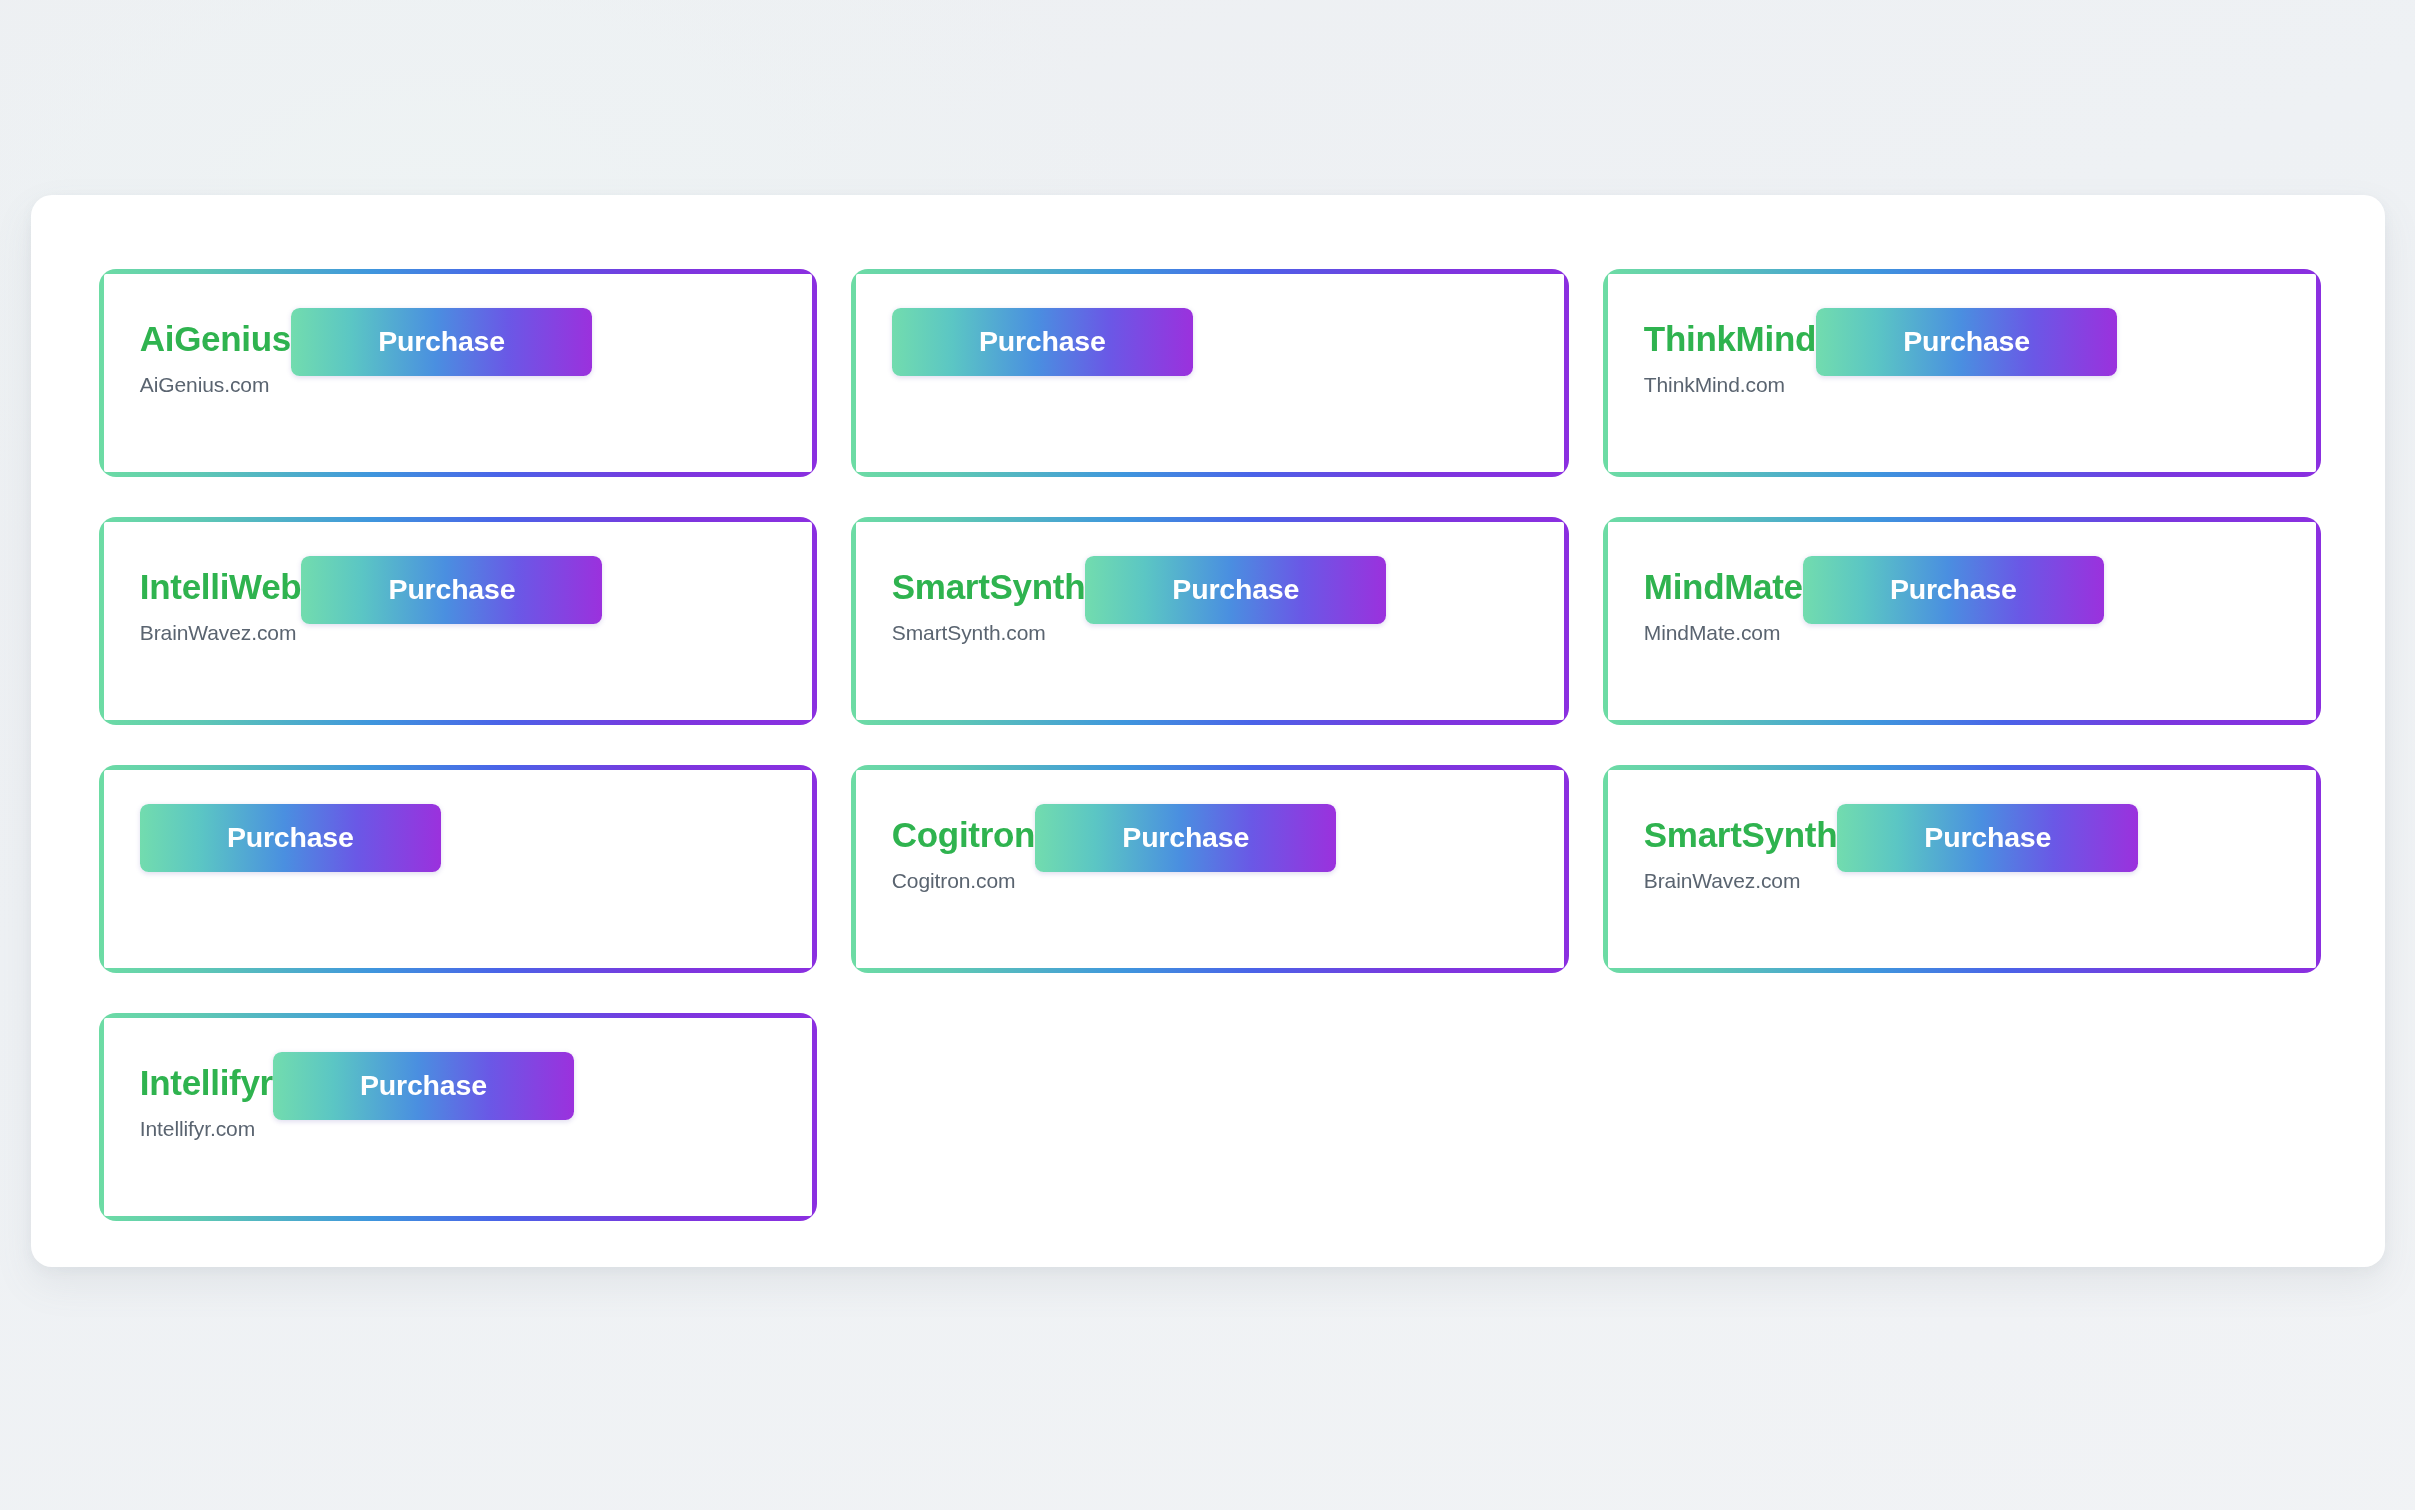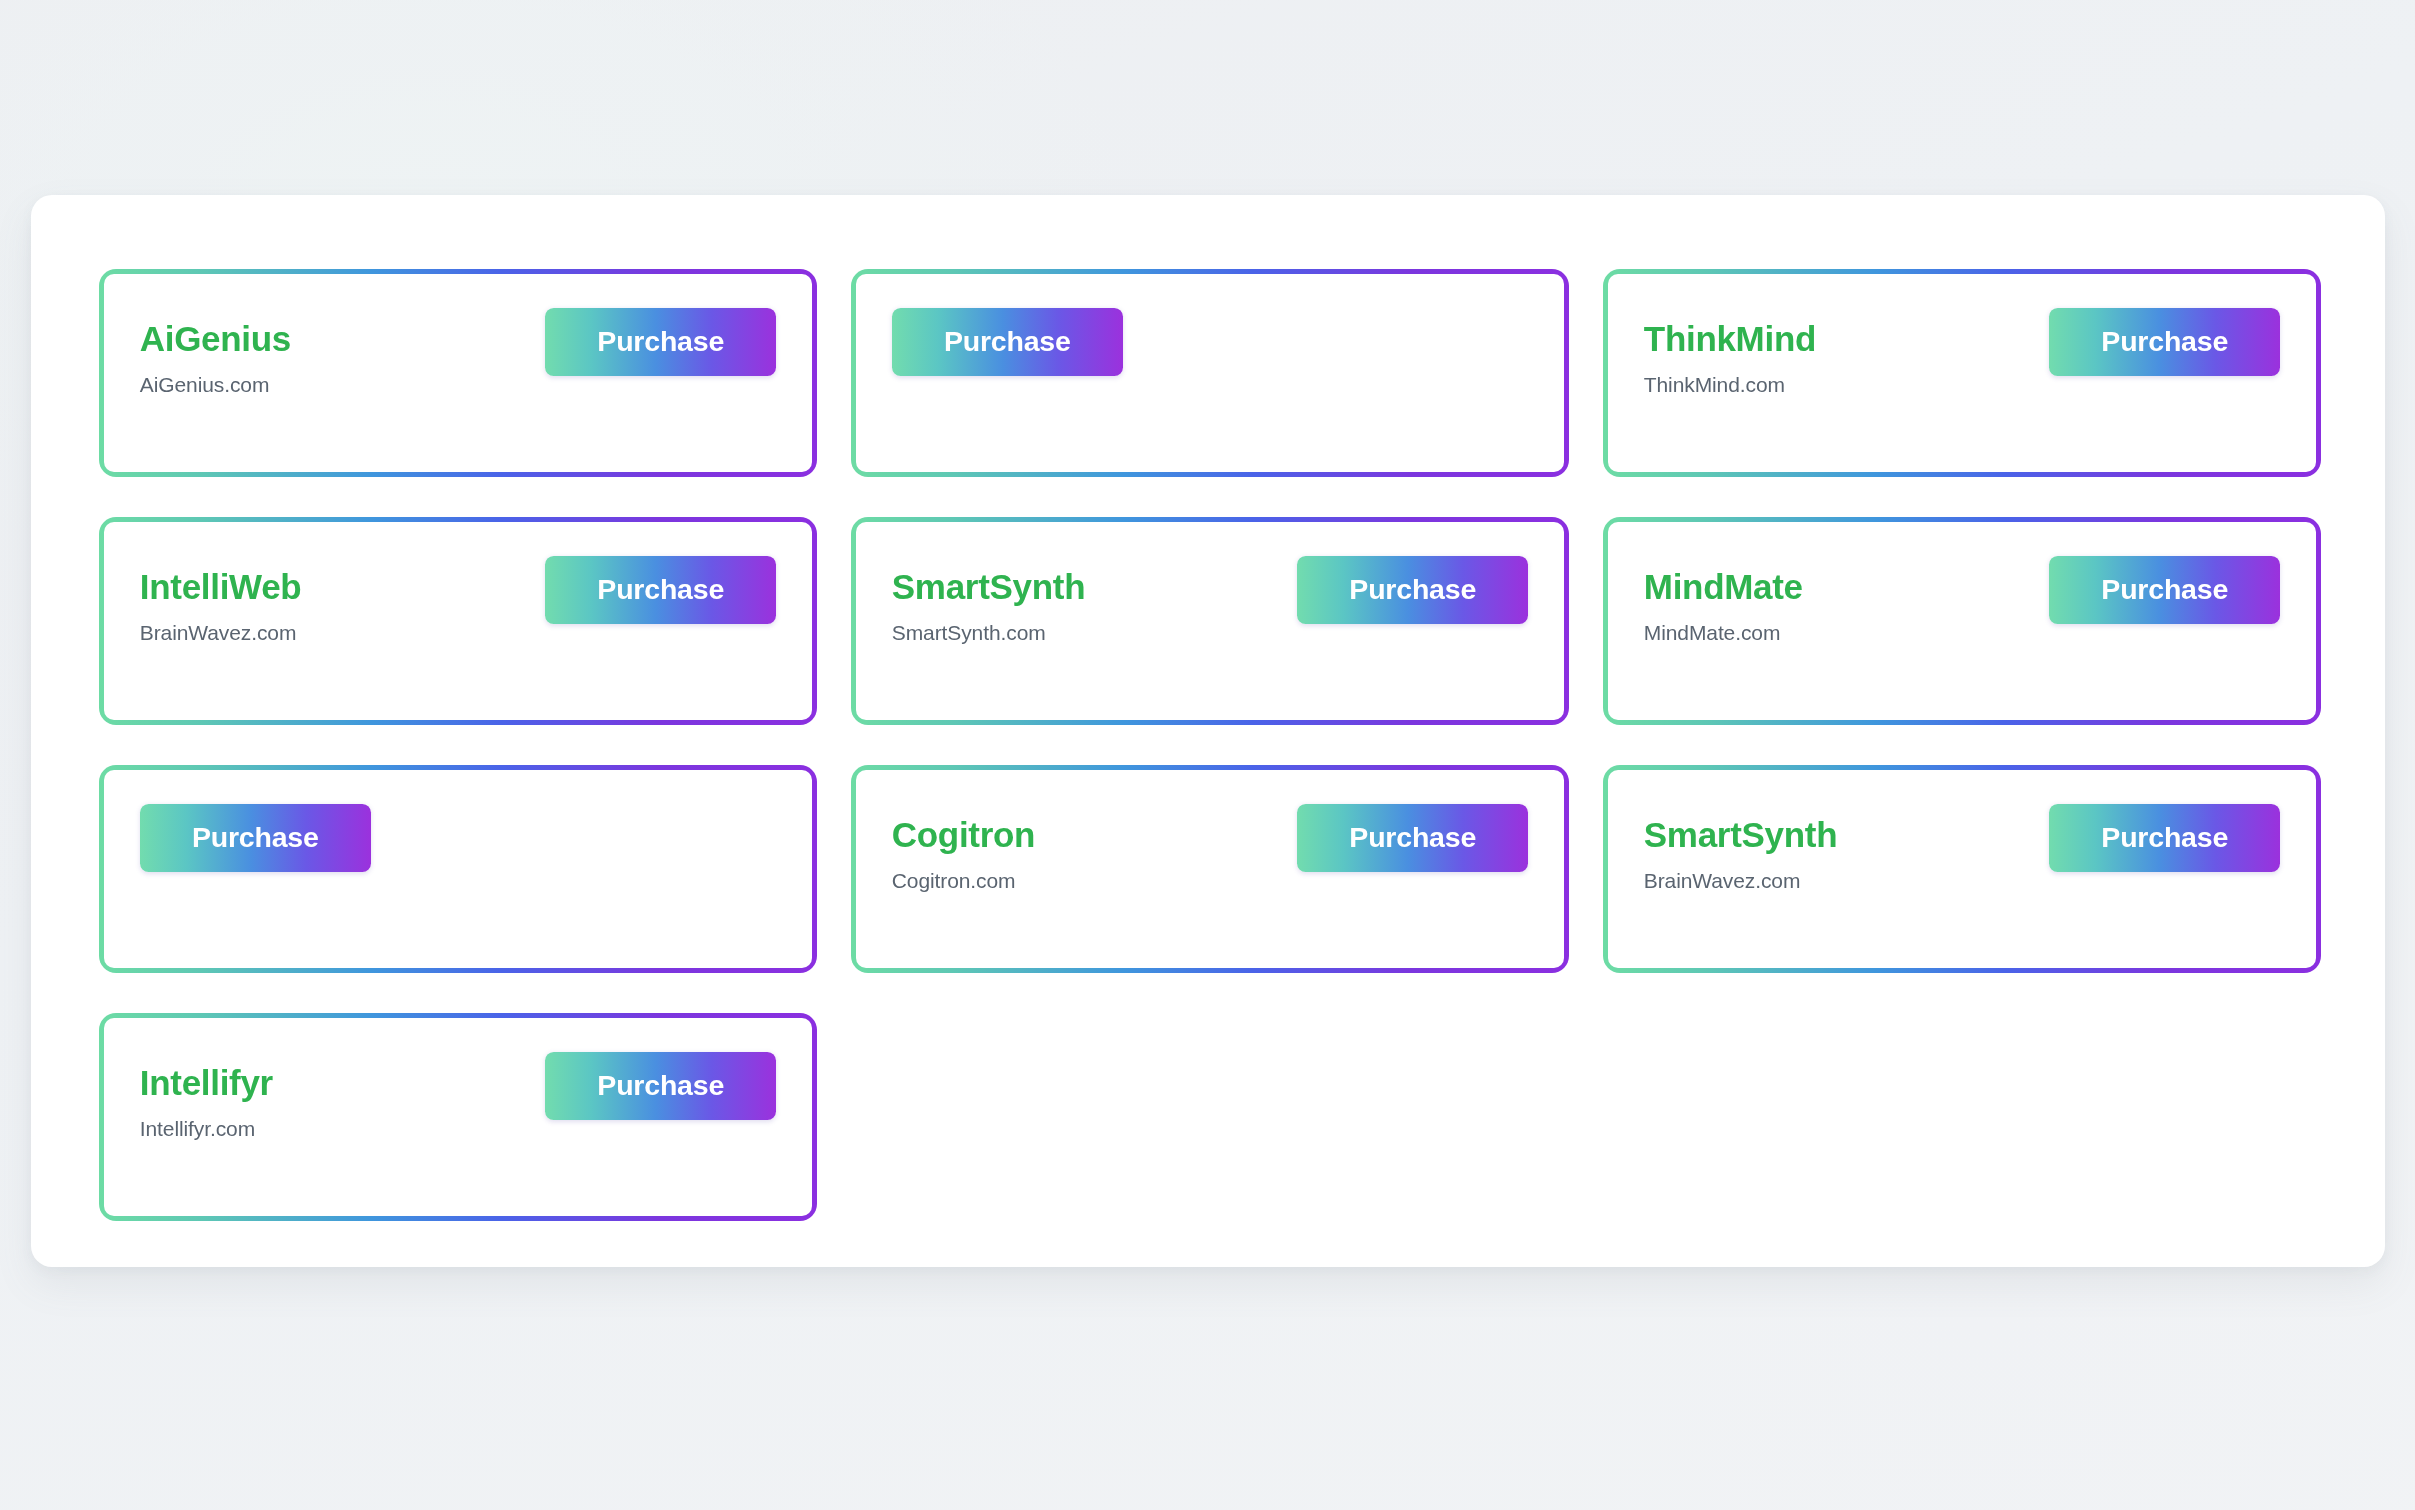--- a/index.html
+++ b/index.html
@@ -54,25 +54,24 @@
     border-radius: 17px;
     padding: 4.8px;
     background: linear-gradient(90deg, #6ddca4 0%, #5ec8b4 14%, #3f96dd 38%, #4a63e8 56%, #7b36de 78%, #8b2fe0 100%);
   }
 
   .card-inner {
     position: relative;
     width: 100%;
     height: 100%;
     background: #ffffff;
-    border-radius: 10px;
+    border-radius: 2px;
     padding: 34px 36px;
     display: flex;
     align-items: flex-start;
-    justify-content: space-between;
   }
 
   .card-text {
     display: flex;
     flex-direction: column;
     padding-top: 11.4px;
   }
 
   .card-title {
     font-size: 35px;
@@ -89,21 +88,21 @@
     font-weight: normal;
     color: #5a6470;
     letter-spacing: -0.1px;
     line-height: 1.2;
     white-space: nowrap;
   }
 
   
   .purchase-btn {
     flex: none;
-    width: 231px;
+    width: 301px;
     height: 68px;
     border: none;
     border-radius: 8.6px;
     cursor: pointer;
     color: #ffffff;
     font-family: "Liberation Sans", sans-serif;
     font-size: 28.5px;
     font-weight: bold;
     letter-spacing: -0.2px;
     background: linear-gradient(90deg, #72dcae 0%, #5bc6c4 20%, #4a8fe0 48%, #6a58e6 72%, #9b31dd 100%);

